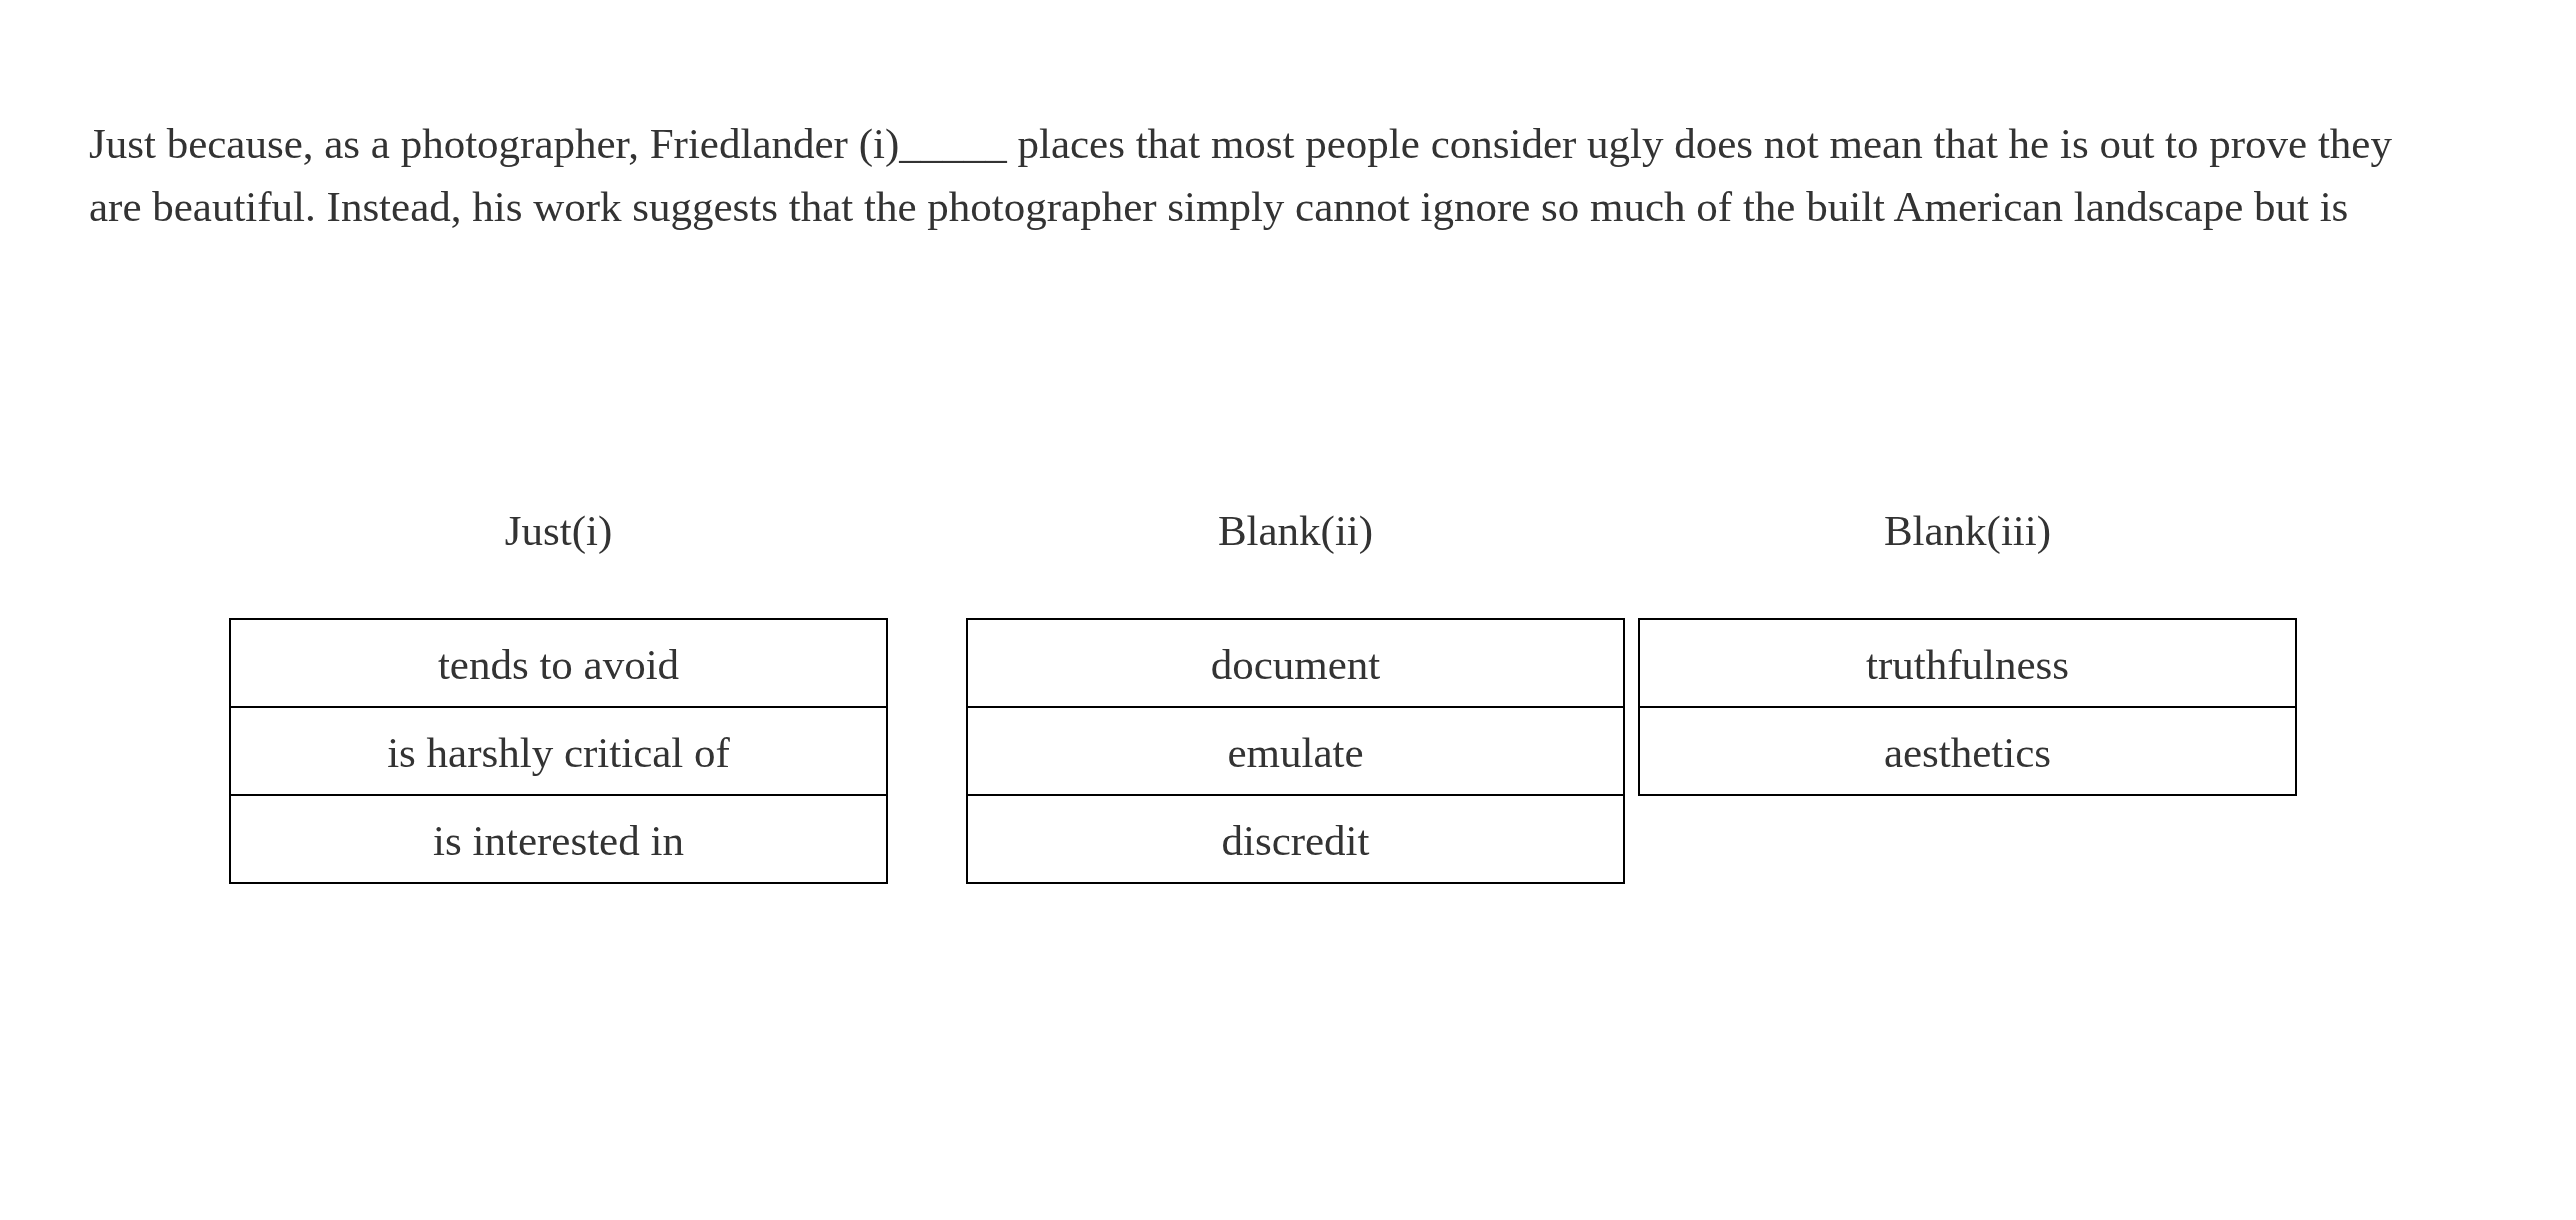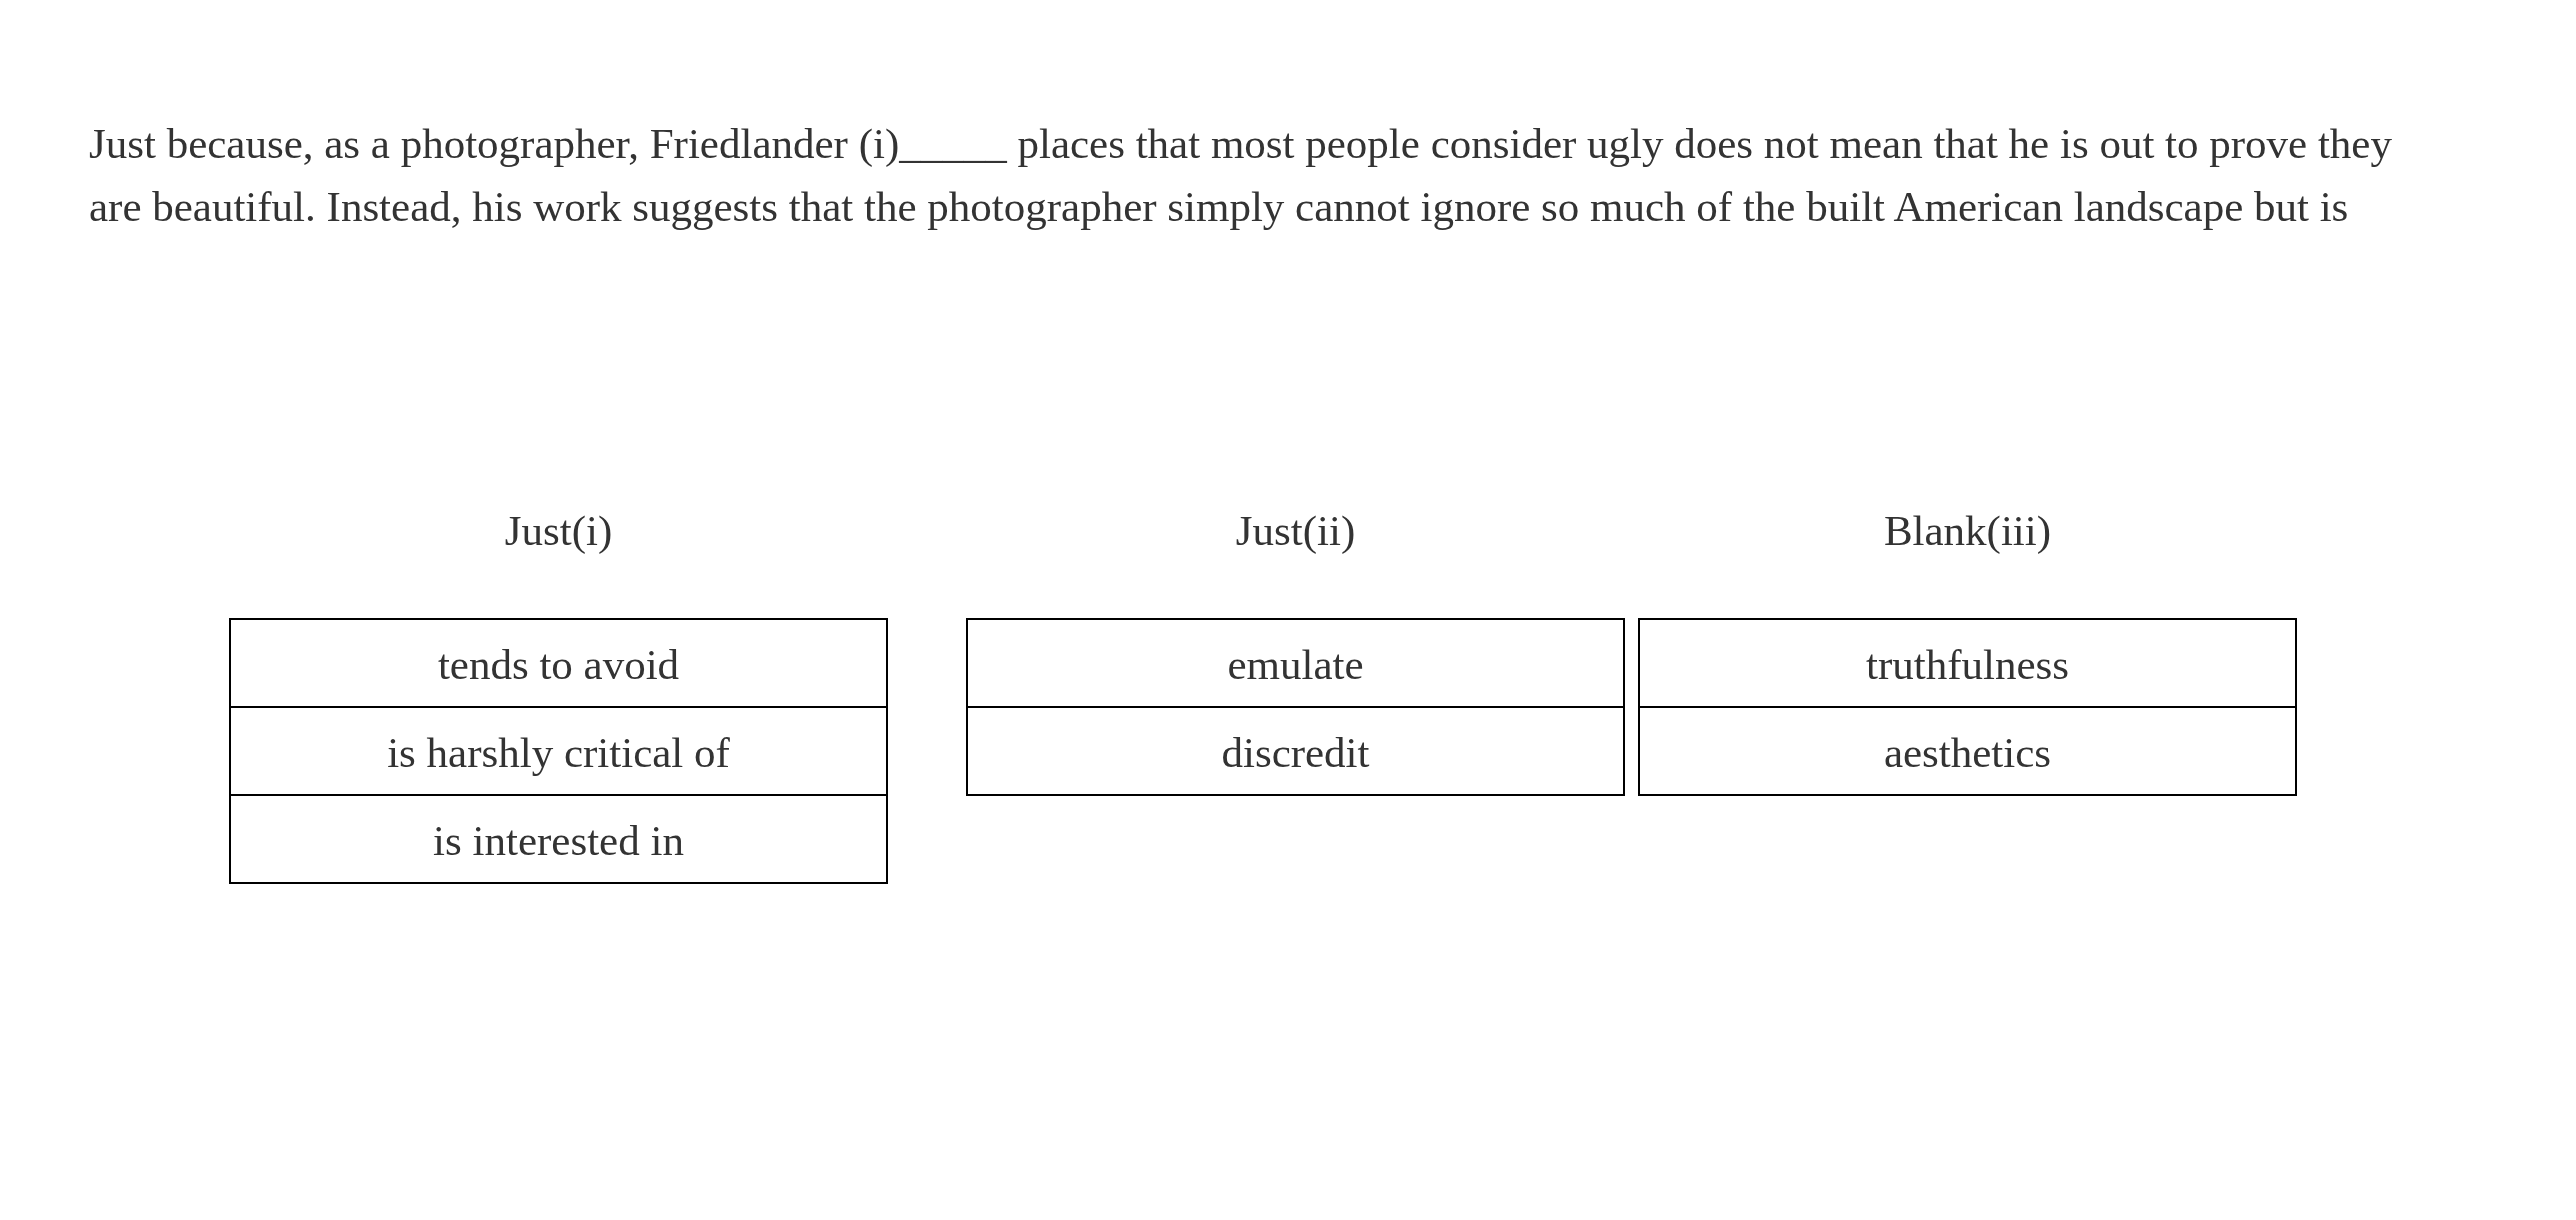--- a/index.html
+++ b/index.html
@@ -85,22 +85,25 @@
     <div class="choice-cell">
         <span>is harshly critical of</span>
       </div>
     <div class="choice-cell">
         <span>is interested in</span>
       </div>
   </div>
 </div>
 
 <div class="blank-group" style="left:966px;">
-  <div class="blank-heading">Just(ii)</div>
+  <div class="blank-heading">Blank(ii)</div>
   <div class="choice-table">
+    <div class="choice-cell">
+        <span>document</span>
+      </div>
     <div class="choice-cell">
         <span>emulate</span>
       </div>
     <div class="choice-cell">
         <span>discredit</span>
       </div>
   </div>
 </div>
 
 <div class="blank-group" style="left:1638px;">

